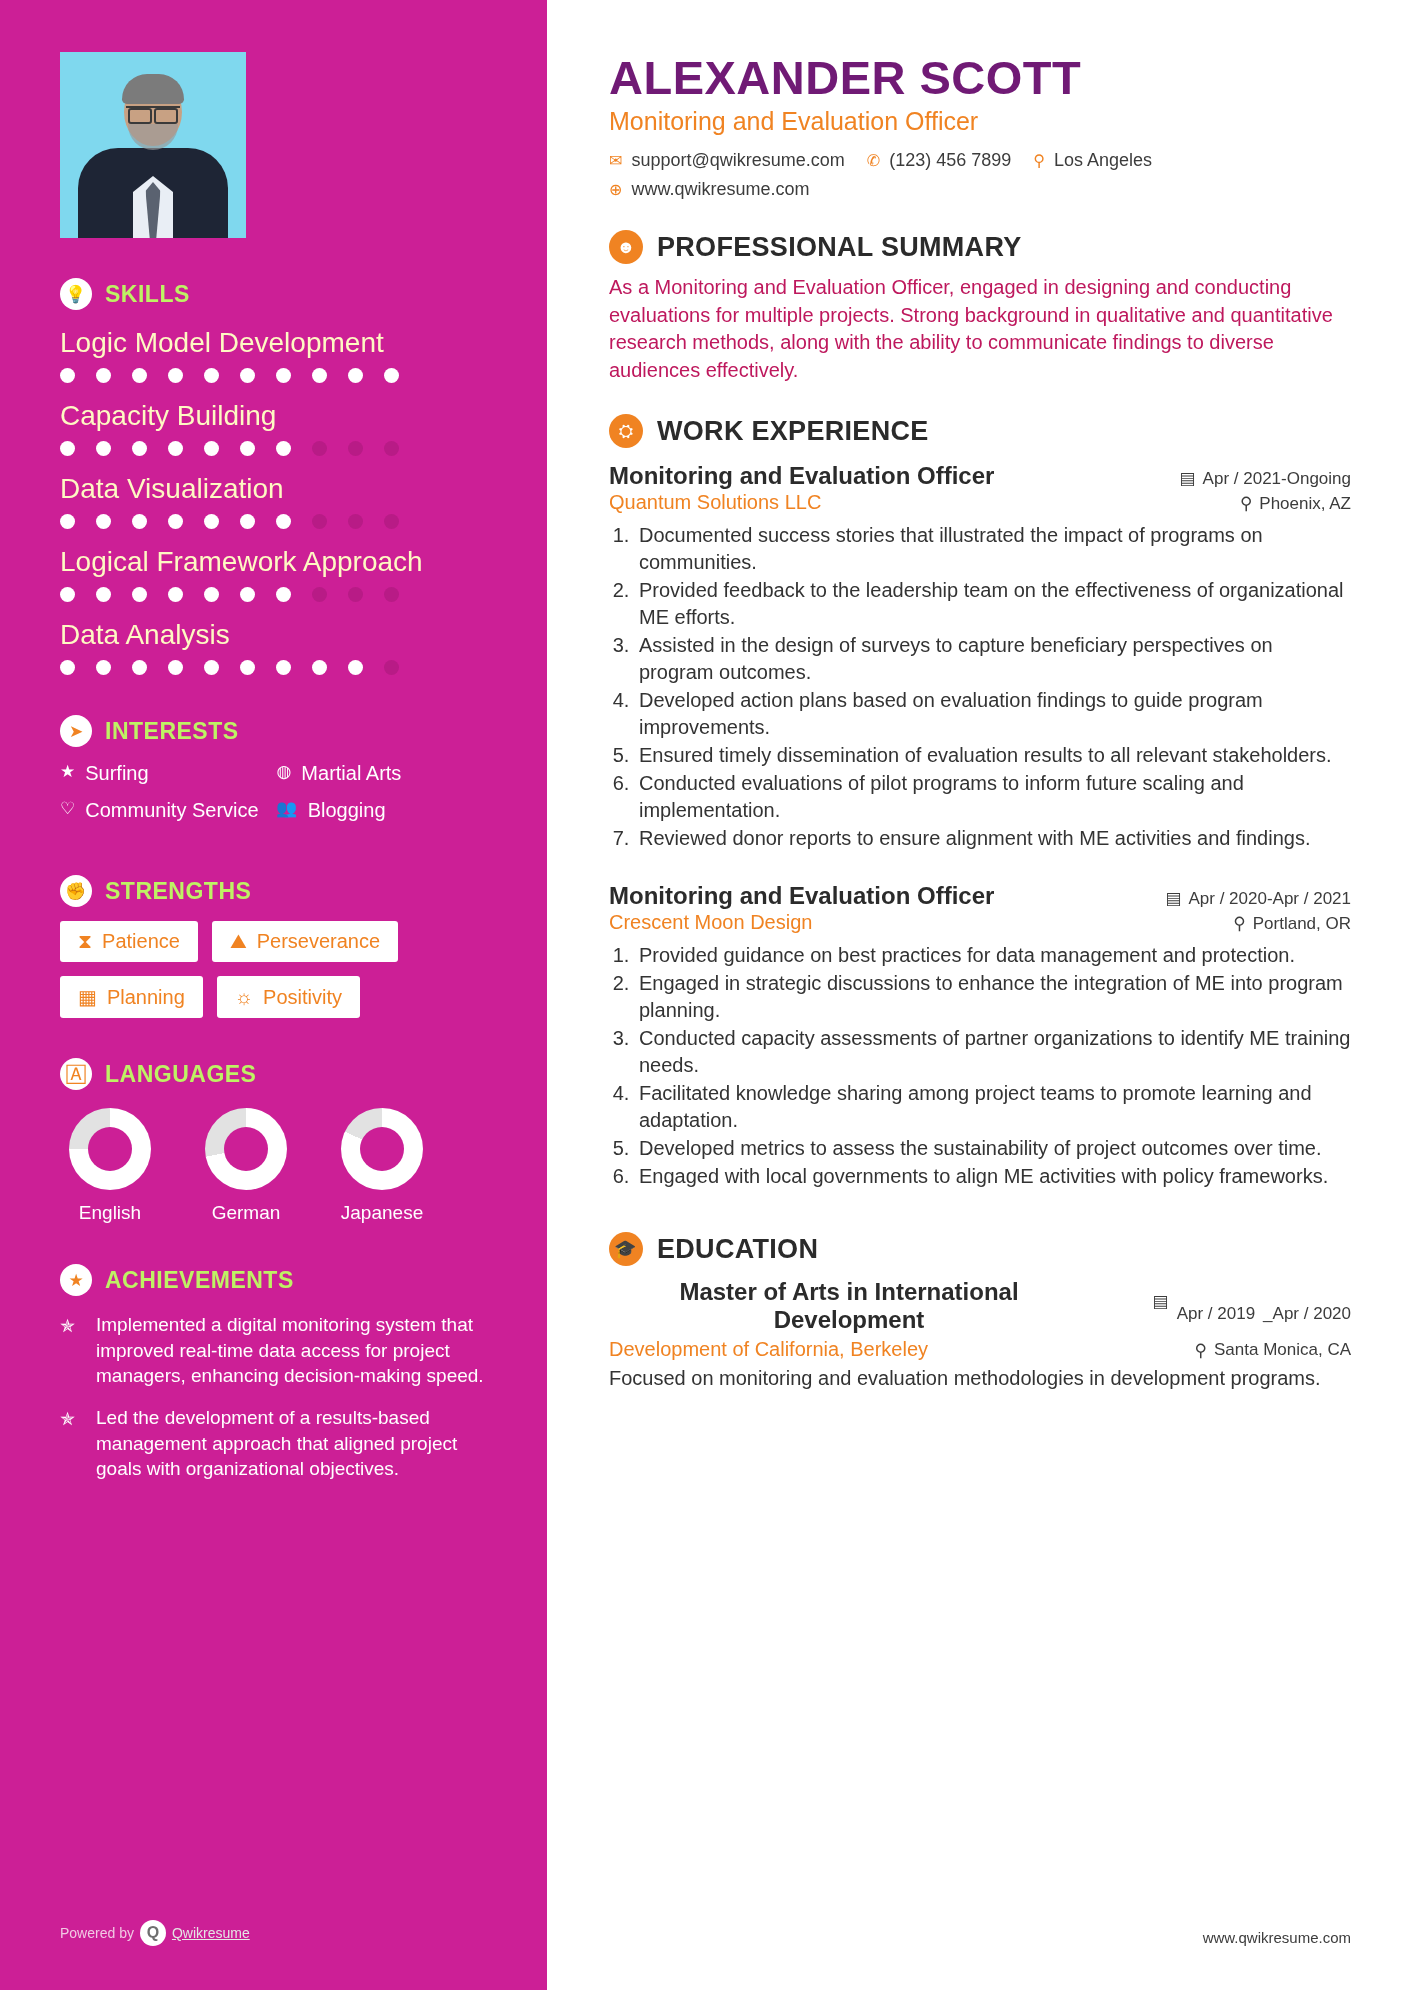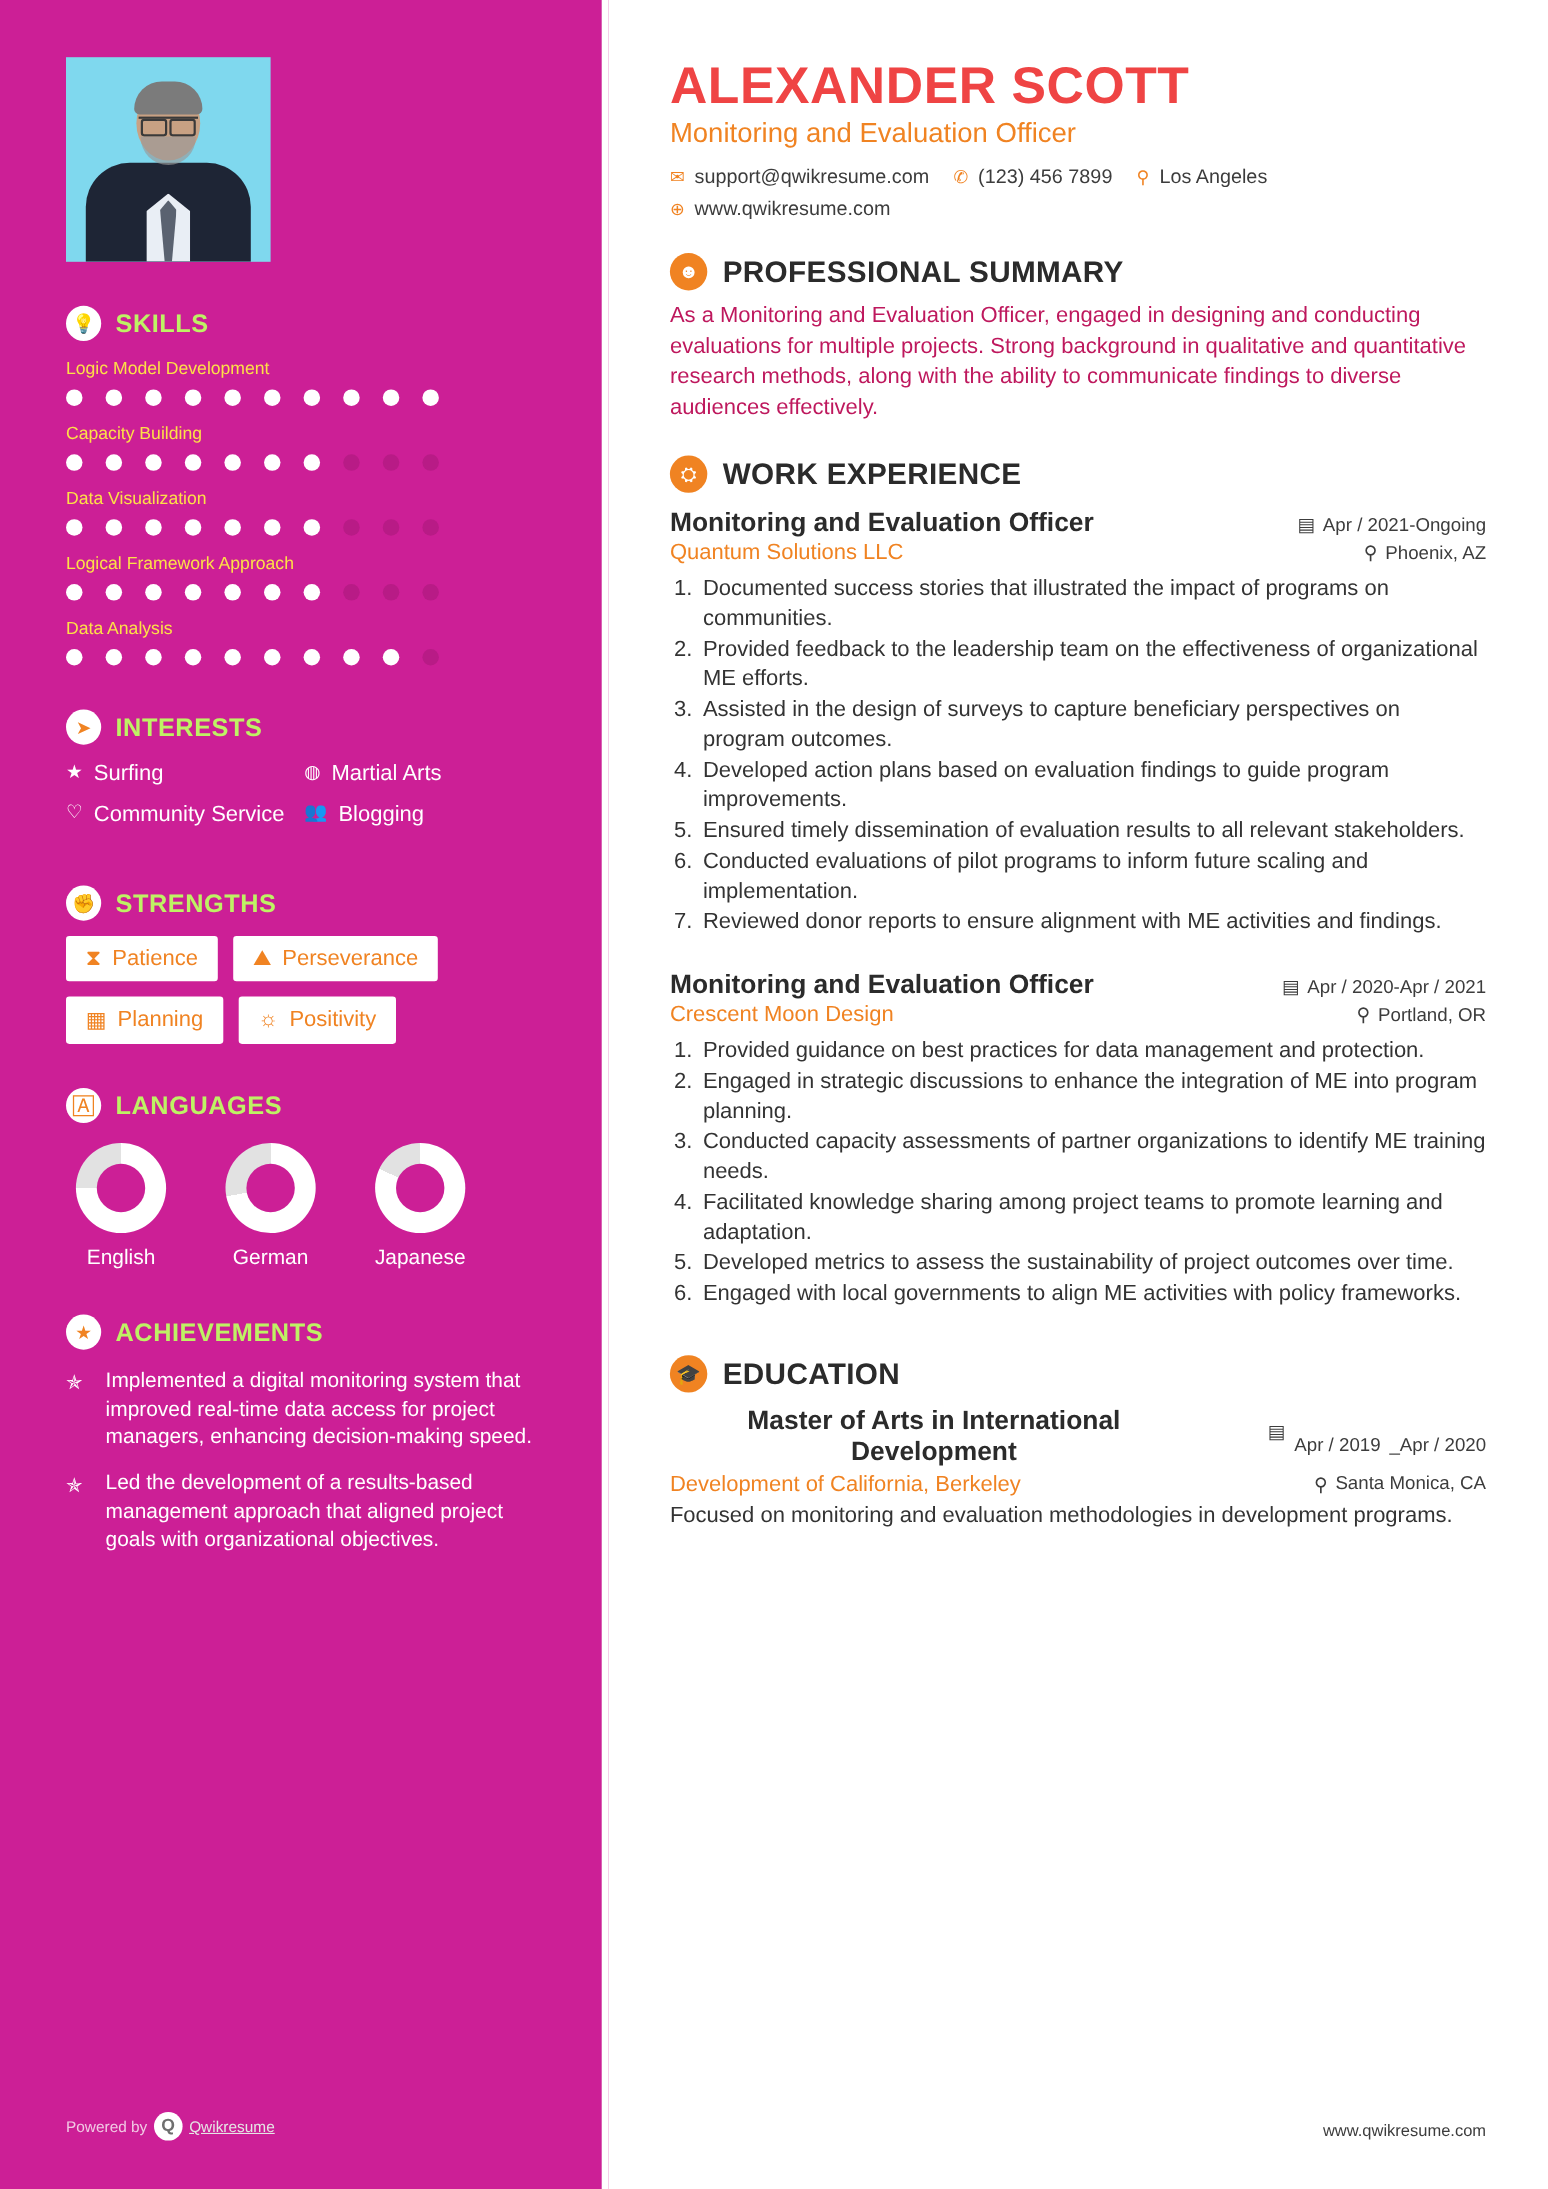--- a/index.html
+++ b/index.html
@@ -125,24 +125,24 @@
     line-height: 1;
   }
   .sec-head .title {
     font-size: 23px;
     font-weight: bold;
     letter-spacing: .5px;
     color: #bef264;
   }
 
   .skill-name {
-    font-size: 16px;
+    font-size: 28px;
     margin-top: 17px;
     margin-bottom: 9px;
-    color: #fde047;
+    color: #fef9c3;
   }
   .dots { display: flex; gap: 21px; }
   .dot {
     width: 15px; height: 15px;
     border-radius: 50%;
     background: #ffffff;
   }
   .dot.off { background: #b81b86; }
 
   .interests {
@@ -234,21 +234,21 @@
   
   .main {
     flex: 1;
     padding: 50px 56px 0 56px;
     position: relative;
   }
   .name {
     font-size: 47px;
     font-weight: bold;
     letter-spacing: .5px;
-    color: #ef4444;
+    color: #701a75;
   }
   .role {
     font-size: 25px;
     color: #f08322;
     margin-top: 2px;
   }
   .contacts {
     margin-top: 14px;
     display: flex;
     flex-wrap: wrap;

